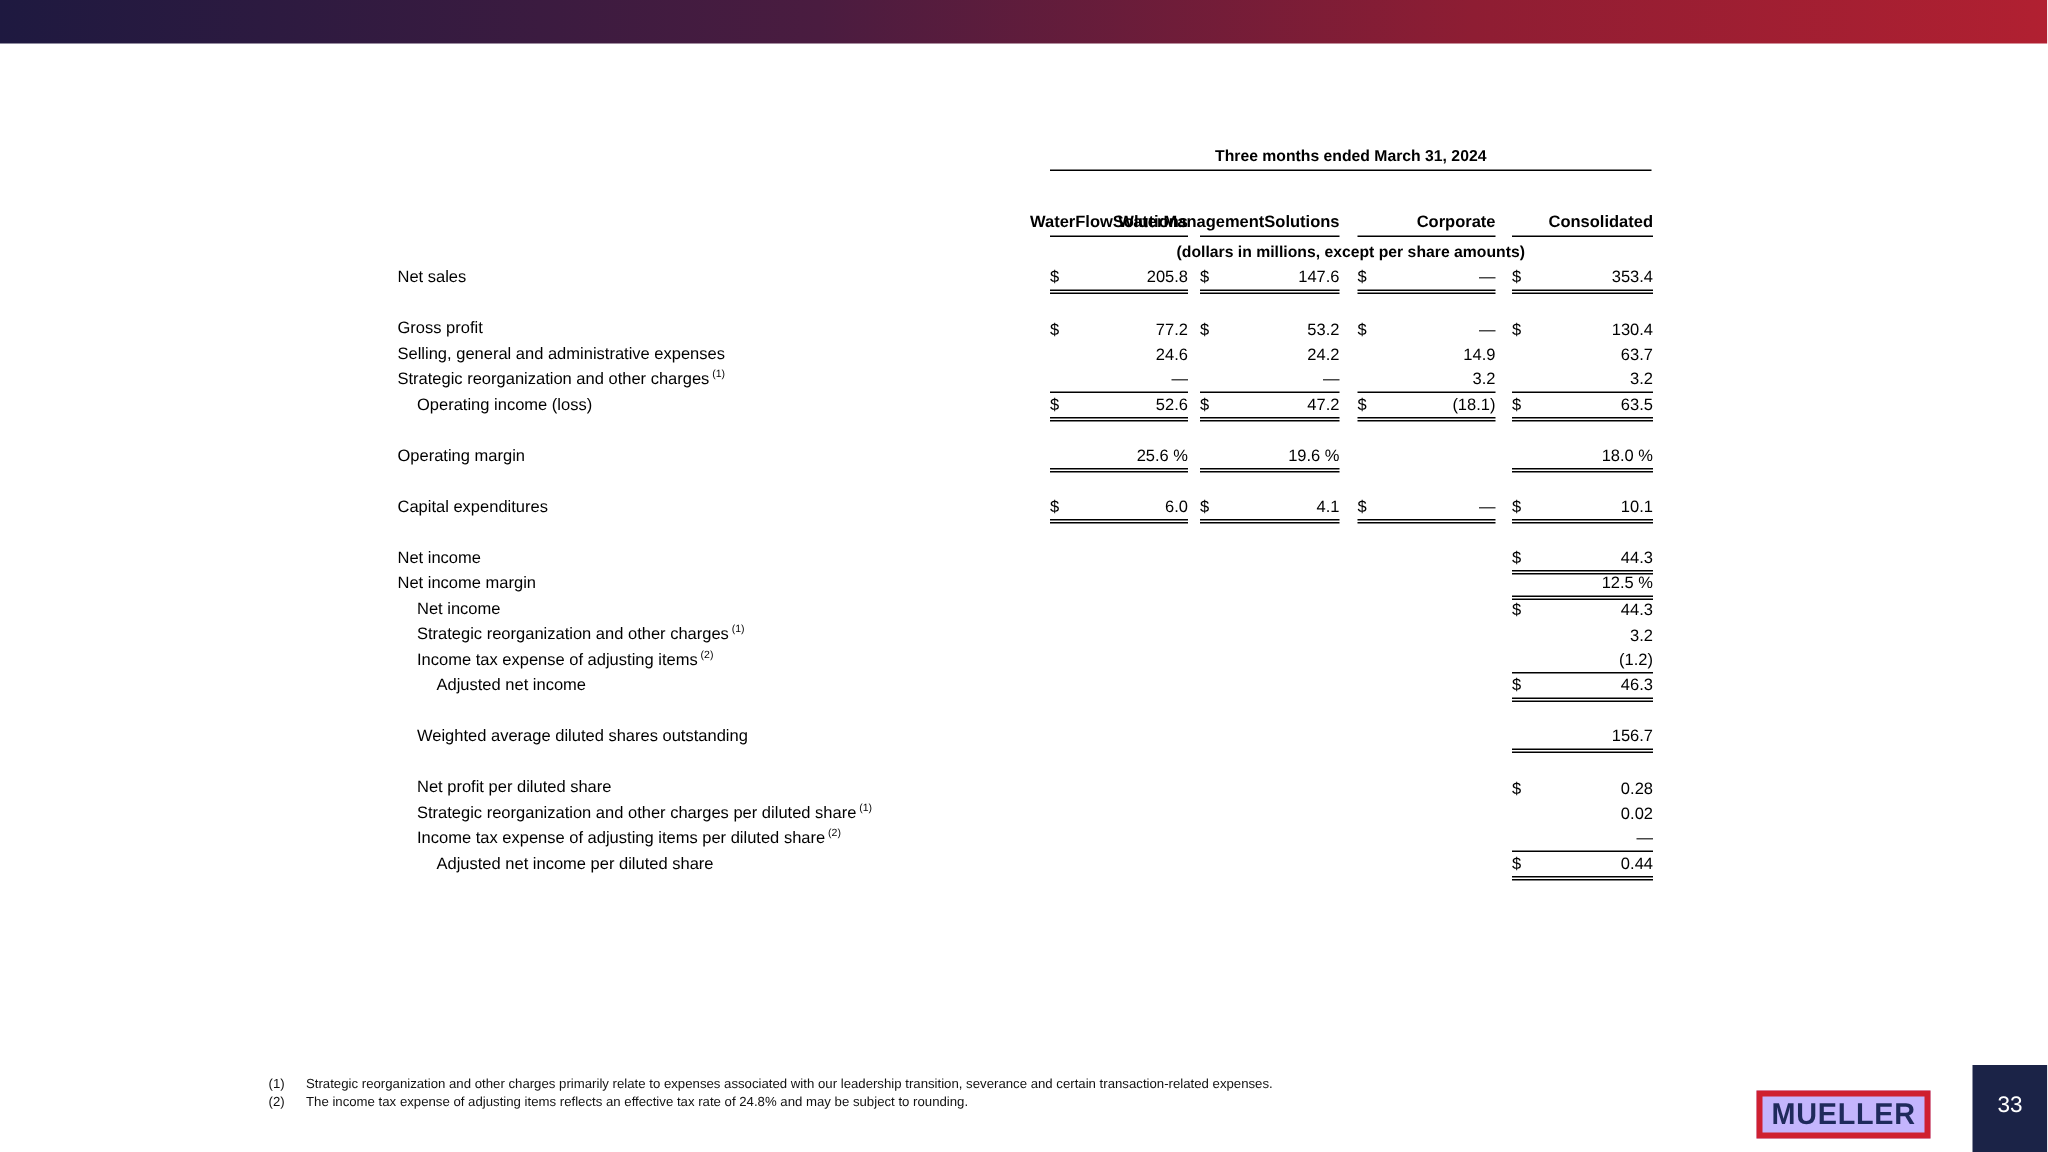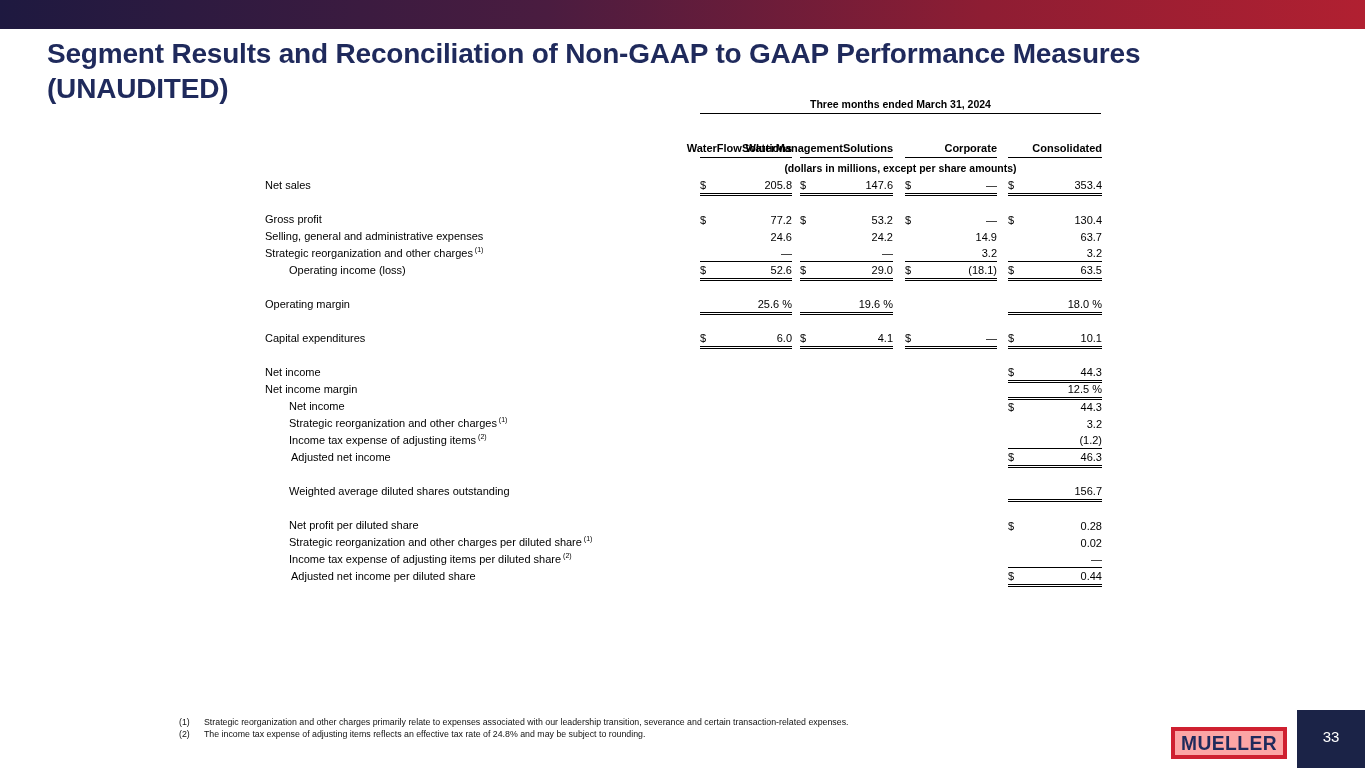--- a/index.html
+++ b/index.html
@@ -30,21 +30,21 @@
   .chead > div{line-height:11.5px;}
   .units{
     position:absolute;left:700px;top:162px;width:401px;text-align:center;
     font-weight:bold;font-size:10.5px;
   }
   
   #rows{position:absolute;left:0;top:177px;width:100%;}
   .trow{position:relative;height:17px;font-size:11px;}
   .trow.gap{margin-top:17px;}
   .tlabel{position:absolute;left:265px;top:0;line-height:17px;white-space:nowrap;}
-  .tlabel.ind1{left:289px;}
+  .tlabel.ind1{left:278px;}
   .tlabel.ind2{left:291px;}
   .tlabel sup{font-size:7px;vertical-align:super;line-height:0;}
   .tcell{
     position:absolute;top:0;height:17px;display:flex;align-items:center;
     box-sizing:border-box;
   }
   .pos0{left:700px;width:92px;}
   .pos1{left:800px;width:93px;}
   .pos2{left:905px;width:92px;}
   .pos3{left:1008px;width:94px;}
@@ -55,44 +55,40 @@
   .rule-double::after{
     content:"";position:absolute;left:0;right:0;bottom:-3px;border-top:1px solid #000;
   }
   
   .footnotes{position:absolute;left:179px;top:716px;font-size:8.8px;color:#111;}
   .fnote{display:flex;line-height:12px;}
   .fnum{width:25px;flex:none;}
   
   .logo{
     position:absolute;left:1171px;top:727px;width:108px;height:24px;
-    border:4px solid var(--logo-red,#cf2030);background:#fca5a5;
+    border:4px solid var(--logo-red,#cf2030);background:#c4b5fd;
     display:flex;align-items:center;justify-content:center;
   }
   .logo span{
     font-weight:bold;font-size:20px;color:var(--navy,#1f2a5c);
     letter-spacing:0.5px;transform:scaleX(0.96);
   }
   .pagebox{
-    position:absolute;right:0;top:710px;width:68px;height:58px;
+    position:absolute;right:0;top:710px;width:50px;height:58px;
     background:var(--page-navy,#1b2347);color:#fff;font-size:15px;
     display:flex;justify-content:center;align-items:flex-start;
     padding-top:18px;box-sizing:border-box;
   }
 </style>
 </head>
 <body>
 
 <div class="slide" style="--navy: #1f2a5c; --bar-navy: #1e1940; --bar-red: #b12031; --logo-red: #cf2030; --page-navy: #1b2347;">
   <div class="topbar"></div>
 
-  <h1 class="title">
-    <span>Segment Results and Reconciliation of Non-GAAP to GAAP Performance Measures</span><br>
-    <span>(UNAUDITED)</span>
-  </h1>
 
   <div class="period">Three months ended March 31, 2024</div>
 
   <div class="colheads" id="colheads">
       <div class="chead pos0">
         <div>Water</div>
         <div>Flow</div>
         <div>Solutions</div>
       </div>
       <div class="chead pos1">
@@ -180,21 +176,21 @@
         </div>
       </div>
       <div class="trow">
         <div class="tlabel ind1">Operating income (loss)</div>
         <div class="tcell pos0 rule-double">
           <span class="cur">$</span>
           <span class="val">52.6</span>
         </div>
         <div class="tcell pos1 rule-double">
           <span class="cur">$</span>
-          <span class="val">29.0</span>
+          <span class="val">47.2</span>
         </div>
         <div class="tcell pos2 rule-double">
           <span class="cur">$</span>
           <span class="val">(18.1)</span>
         </div>
         <div class="tcell pos3 rule-double">
           <span class="cur">$</span>
           <span class="val">63.5</span>
         </div>
       </div>

